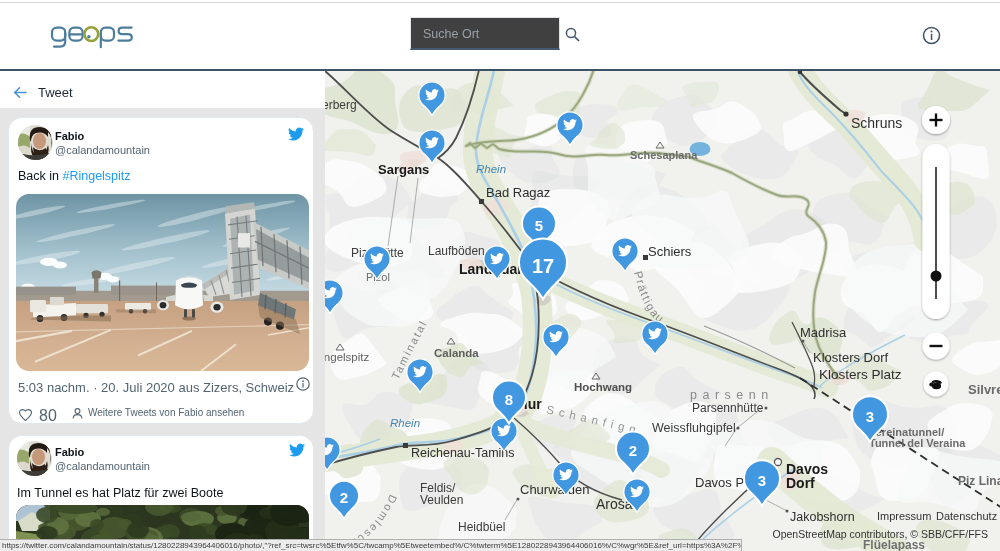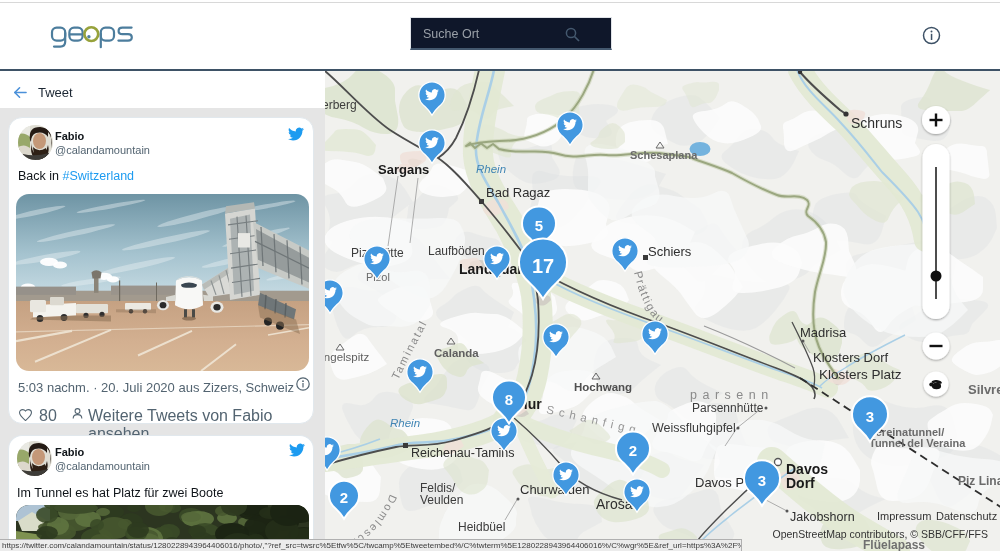--- a/index.html
+++ b/index.html
@@ -345,21 +345,21 @@
         <path d="M15.2,9 V17.8 Q15.2,22.6 10.2,22.6 L4,22.6"></path>
         <rect x="19.4" y="3.6" width="13.2" height="13" rx="4.6"></rect>
         <path d="M19.8,10.4 L32.2,10.4"></path>
         <rect x="50.8" y="3.6" width="13.2" height="13" rx="4.6"></rect>
         <path d="M50.8,10 V23.2"></path>
         <path d="M81.6,3.6 L72.4,3.6 Q68.6,3.6 68.6,6.9 Q68.6,10.1 72.4,10.1 L78,10.1 Q81.8,10.1 81.8,13.3 Q81.8,16.6 78,16.6 L68.4,16.6"></path>
       </g>
       <circle cx="41.3" cy="10.1" r="6.9" fill="none" stroke="#97a23b" stroke-width="2.6"></circle>
       <circle cx="38.9" cy="12.7" r="1.7" fill="#4c7d9d"></circle>
     </svg>
-    <div class="abs" style="left:410px;top:17px;width:202px;height:33px;background:#0f172a;border:1px solid #e0e3e8;border-bottom:2px solid #44586e;box-sizing:border-box;">
+    <div class="abs" style="left:410px;top:17px;width:150px;height:33px;background:#404040;border:1px solid #e0e3e8;border-bottom:2px solid #44586e;box-sizing:border-box;">
       <div class="abs" style="left:12px;top:9px;font-size:12.5px;color:#9aa0a8;">Suche Ort</div>
       <svg class="abs" style="left:153px;top:8px;" width="17" height="17" viewBox="0 0 17 17">
         <circle cx="7" cy="7" r="4.6" fill="none" stroke="#44586e" stroke-width="1.5"></circle>
         <path d="M10.5,10.5 L15,15" stroke="#44586e" stroke-width="1.7"></path>
       </svg>
     </div>
     <svg class="abs" style="left:922px;top:26px;" width="19" height="19" viewBox="0 0 19 19">
       <circle cx="9.5" cy="9.5" r="8" fill="none" stroke="#3d5166" stroke-width="1.5"></circle>
       <circle cx="9.5" cy="5.6" r="1" fill="#3d5166"></circle>
       <rect x="8.8" y="7.8" width="1.5" height="6.2" fill="#3d5166"></rect>
@@ -393,21 +393,21 @@
             <path d="M15,22 Q20,28 28,23 L29,31 Q22,36 16,31 Z" fill="#2e2015"></path>
             <path d="M5,29 Q17,32 31,28 L35,35 L2,35 Z" fill="#3e3c38"></path>
           </g>
         </svg>
       </div>
       <div class="abs" style="left:46px;top:12px;font-size:11px;font-weight:bold;color:#0f1419;">Fabio</div>
       <div class="abs" style="left:46px;top:26px;font-size:11px;color:#536471;">@calandamountain</div>
       <div class="abs" style="left:279px;top:9px;"><svg width="16" height="14" viewBox="0 0 24 20">
           <path d="M23.953 4.57a10 10 0 01-2.825.775 4.958 4.958 0 002.163-2.723c-.951.555-2.005.959-3.127 1.184a4.92 4.92 0 00-8.384 4.482C7.69 8.095 4.067 6.13 1.64 3.162a4.822 4.822 0 00-.666 2.475c0 1.71.87 3.213 2.188 4.096a4.904 4.904 0 01-2.228-.616v.06a4.923 4.923 0 003.946 4.827 4.996 4.996 0 01-2.212.085 4.936 4.936 0 004.604 3.417 9.867 9.867 0 01-6.102 2.105c-.39 0-.779-.023-1.17-.067a13.995 13.995 0 007.557 2.209c9.053 0 13.998-7.496 14.002-13.985 0-.21 0-.42-.015-.63A9.935 9.935 0 0024 4.59z" fill="#1d9bf0" transform="translate(0,-2)"></path>
         </svg></div>
-      <div class="abs" style="left:9px;top:51px;font-size:12.5px;color:#0f1419;">Back in <span style="color:#1d9bf0">#Switzerland</span></div>
+      <div class="abs" style="left:9px;top:51px;font-size:12.5px;color:#0f1419;">Back in <span style="color:#1d9bf0">#Ringelspitz</span></div>
       <div class="abs" style="left:7px;top:76px;width:293px;height:177px;border-radius:13px;overflow:hidden;">
         <svg width="293" height="177" viewBox="0 0 293 172" preserveAspectRatio="none" style="display:block">
           <defs>
             <linearGradient id="sky" x1="0" y1="0" x2="0" y2="1">
               <stop offset="0" stop-color="#6e94a4"></stop>
               <stop offset="0.55" stop-color="#a5c3cf"></stop>
               <stop offset="1" stop-color="#ccdfe6"></stop>
             </linearGradient>
             <linearGradient id="gnd" x1="0" y1="0" x2="0" y2="1">
               <stop offset="0" stop-color="#c5a182"></stop>
@@ -527,21 +527,21 @@
           <rect x="6.4" y="6" width="1.2" height="4.5" fill="#536471"></rect>
         </svg></div>
       <div class="abs" style="left:10px;top:289px;"><svg width="13" height="12" viewBox="0 0 24 22">
           <path d="M12 21.3 C5.4 15.4 1 11.2 1 6.9 C1 3.4 3.6 1 6.9 1 C8.9 1 10.8 2 12 3.6 C13.2 2 15.1 1 17.1 1 C20.4 1 23 3.4 23 6.9 C23 11.2 18.6 15.4 12 21.3 Z" fill="none" stroke="#536471" stroke-width="2"></path>
         </svg></div>
       <div class="abs" style="left:30px;top:289px;font-size:16px;color:#536471;">80</div>
       <div class="abs" style="left:62px;top:288px;"><svg width="13" height="13" viewBox="0 0 24 24">
           <circle cx="12" cy="7.5" r="4.5" fill="none" stroke="#536471" stroke-width="2"></circle>
           <path d="M4,21 C4,16 7,14 12,14 C17,14 20,16 20,21" fill="none" stroke="#536471" stroke-width="2"></path>
         </svg></div>
-      <div class="abs" style="left:79px;top:289px;font-size:16px;color:#536471;">Weitere Tweets von Fabio ansehen</div>
+      <div class="abs" style="left:79px;top:289px;font-size:10px;color:#536471;">Weitere Tweets von Fabio ansehen</div>
     </div>
     <div class="abs" style="left:8px;top:365px;width:306px;height:116px;background:#fff;border:1px solid #e1e8ed;border-radius:14px 14px 0 0;border-bottom:none;box-sizing:border-box;">
       <div class="abs" style="left:8px;top:5px;">
         <svg width="35" height="35" viewBox="0 0 35 35" style="display:block">
           <defs>
             <clipPath id="av">
               <circle cx="17.5" cy="17.5" r="17.5"></circle>
             </clipPath>
           </defs>
           <g clip-path="url(#av)">

